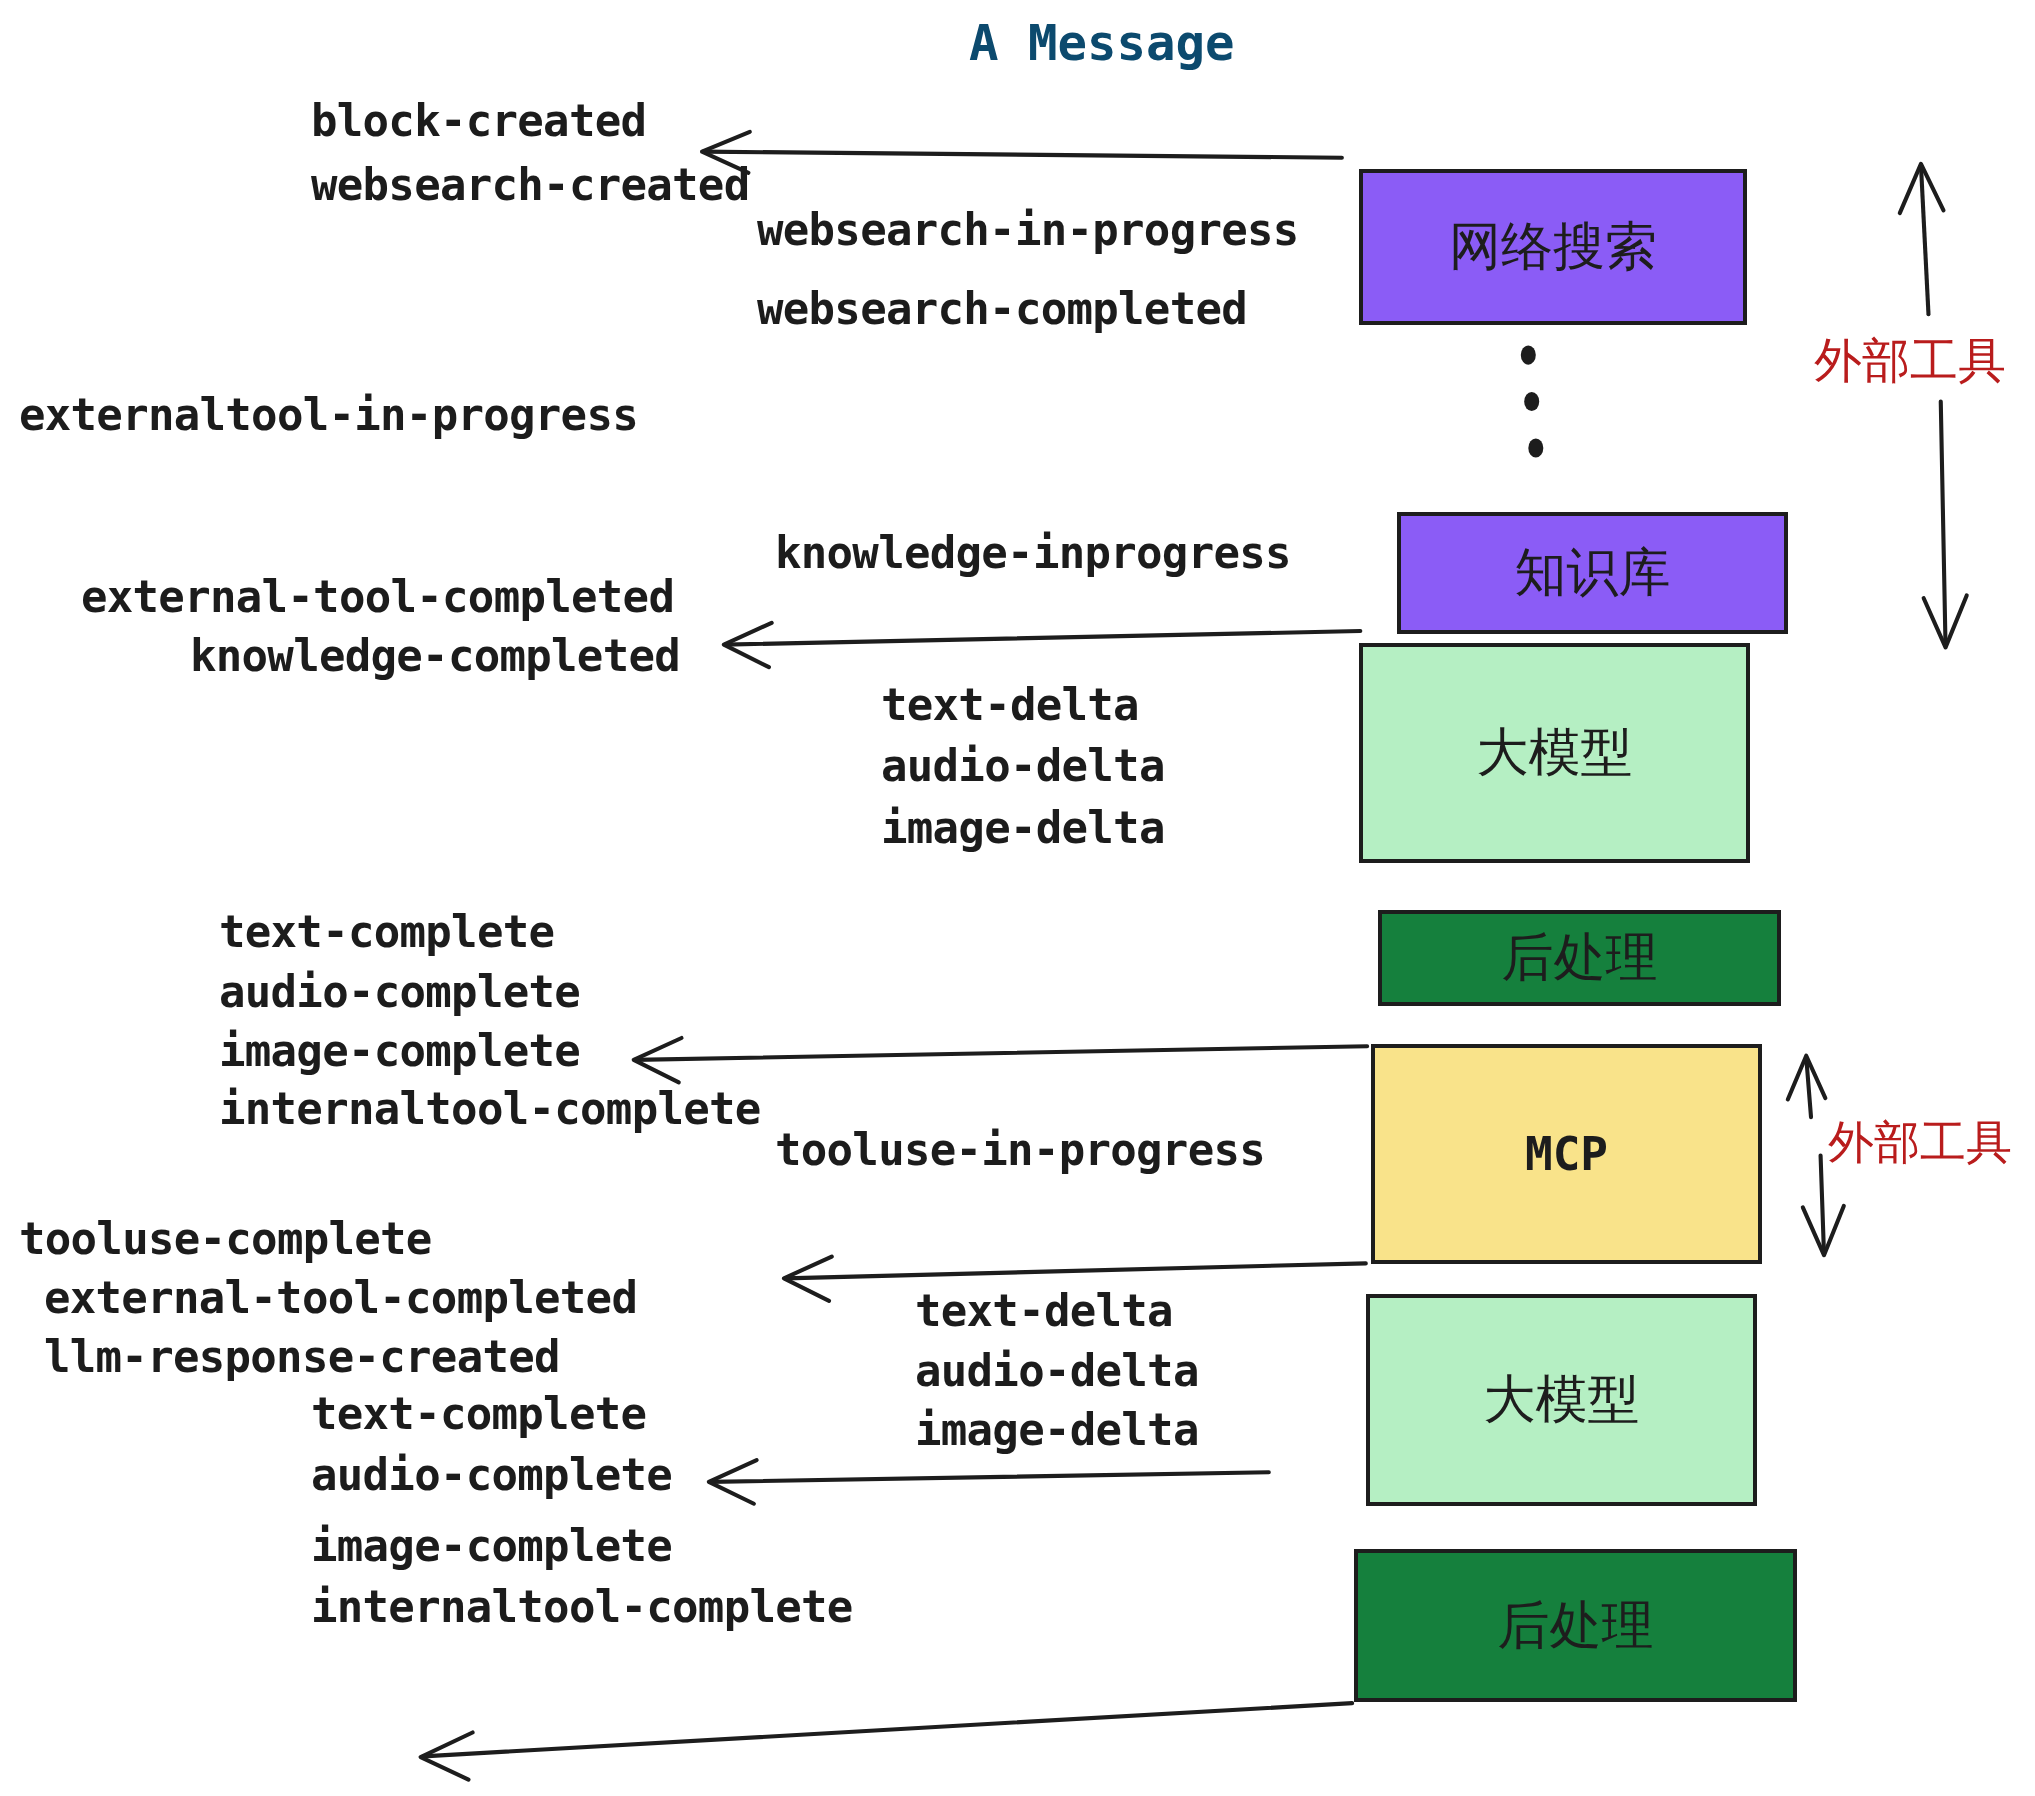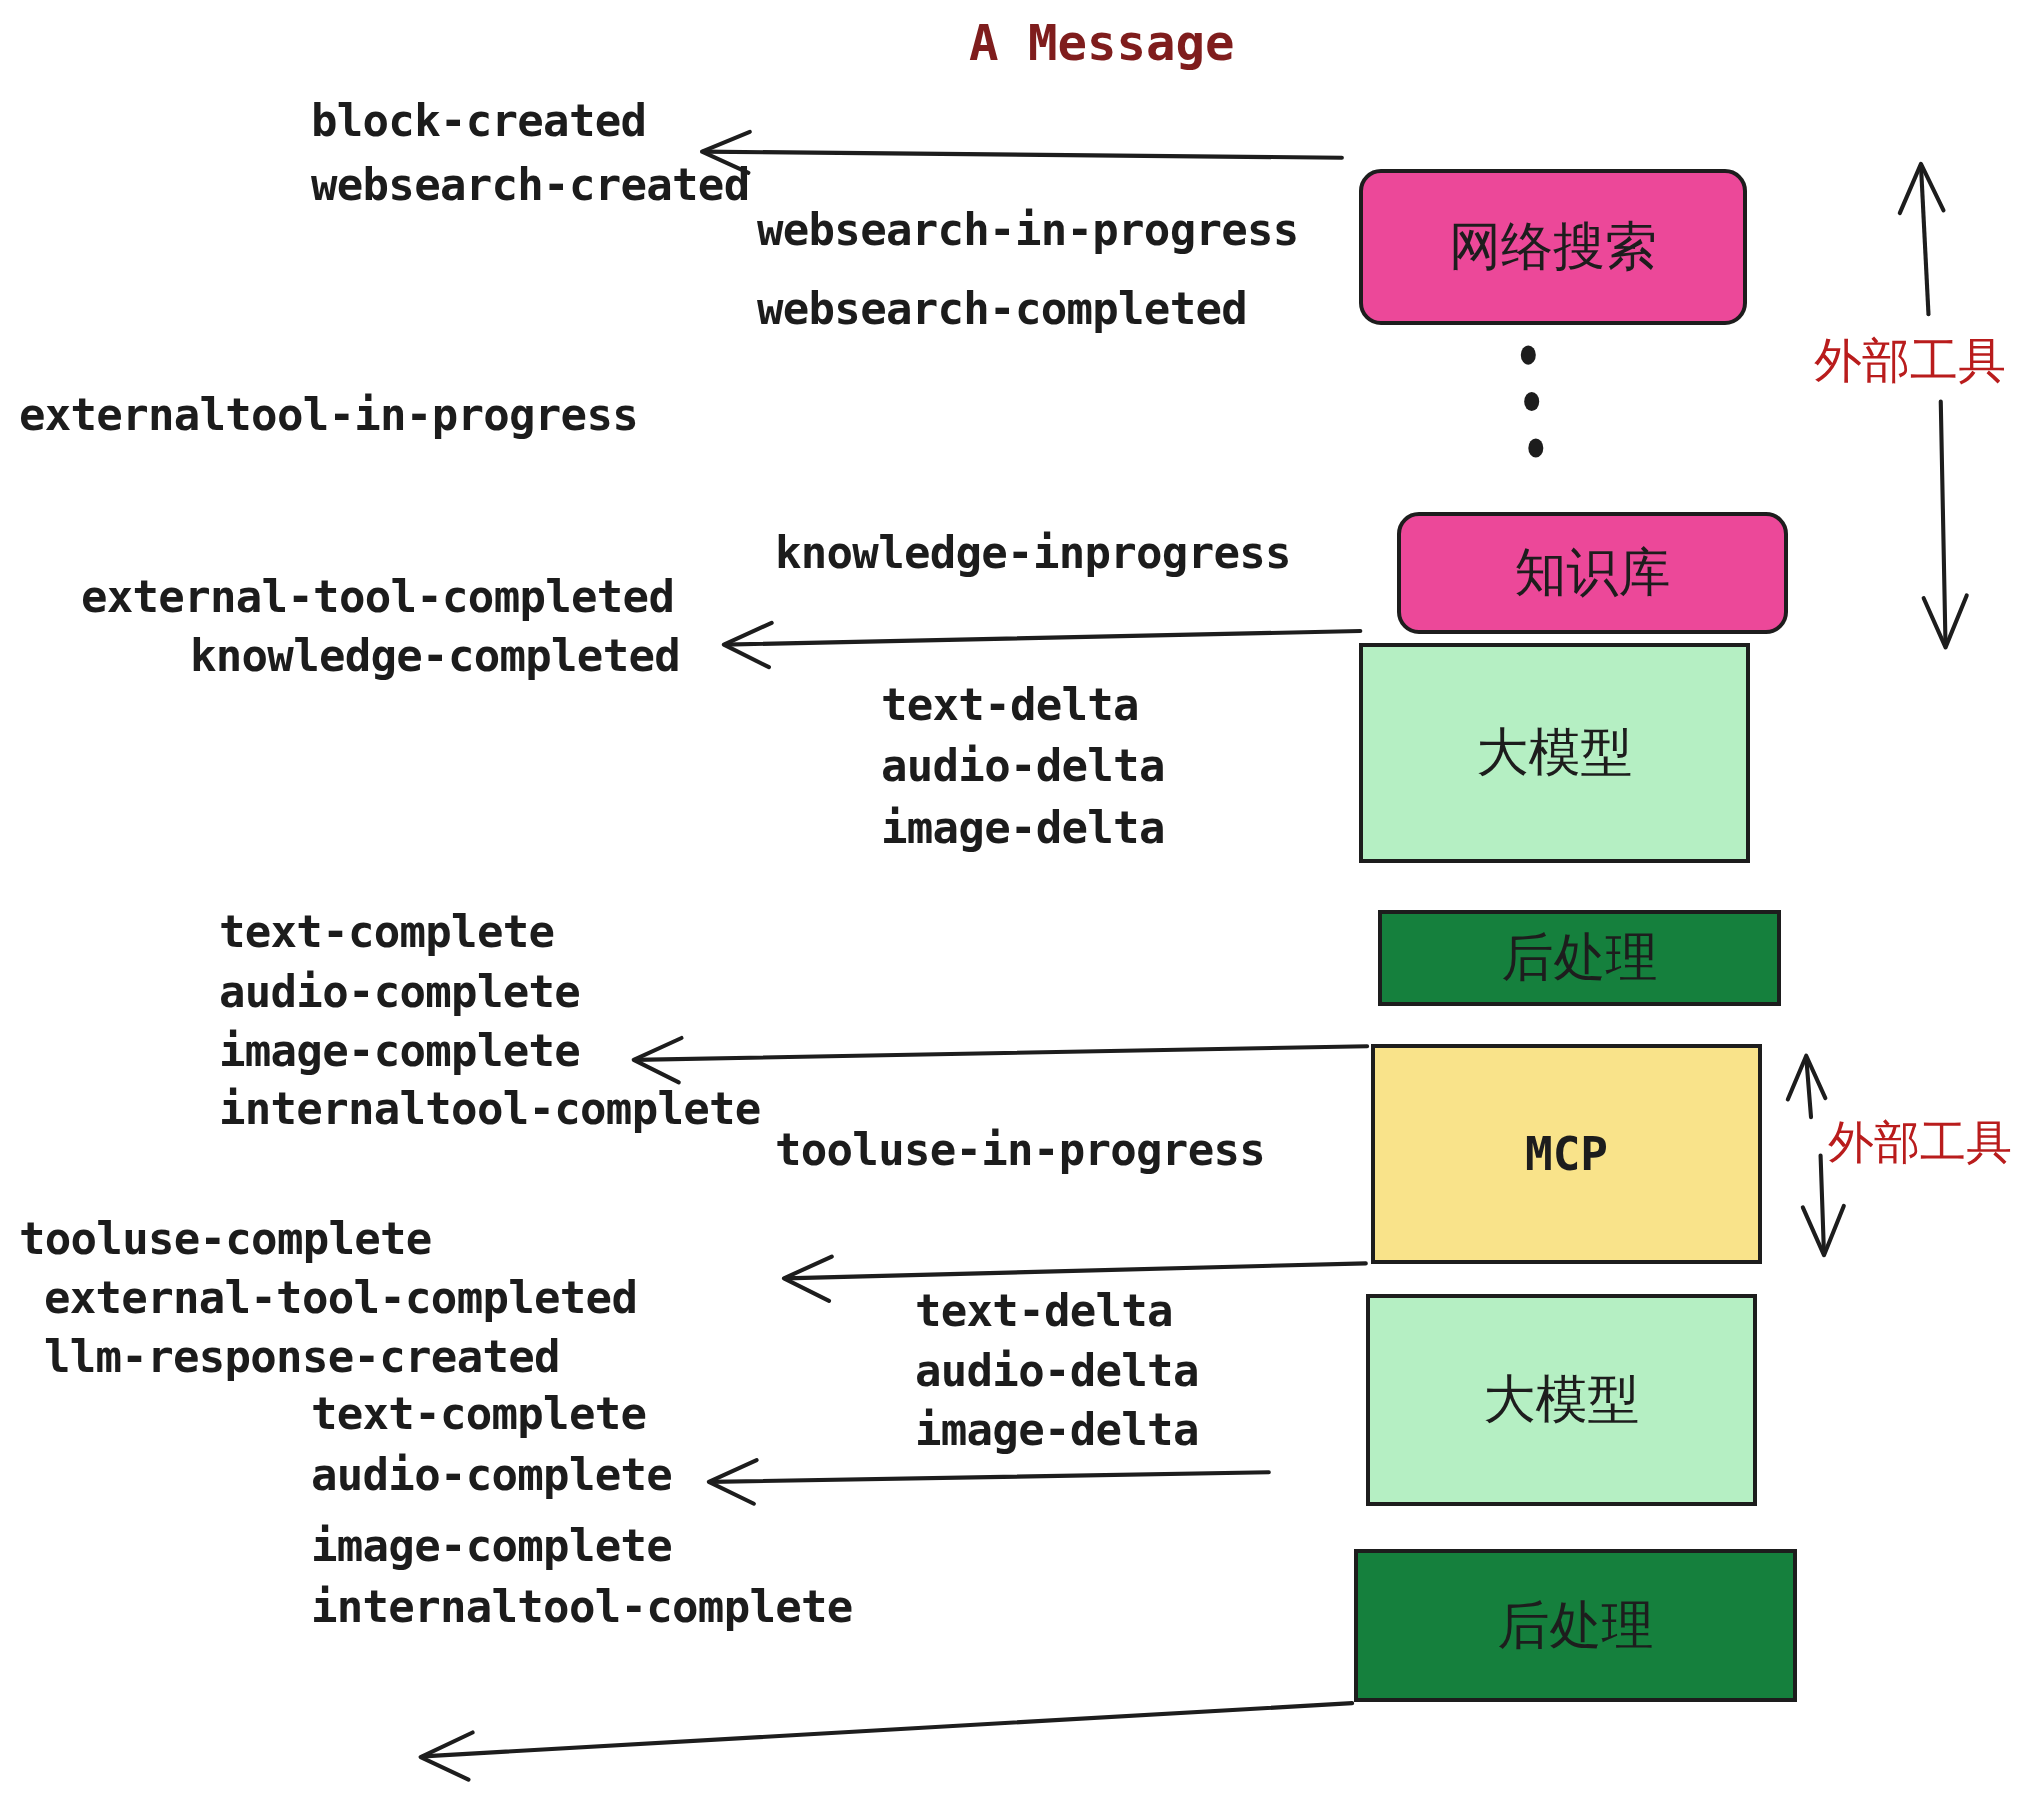--- a/index.html
+++ b/index.html
@@ -18,37 +18,37 @@
   .ev {
     position: absolute;
     font: 600 44px/1.0 "DejaVu Sans Mono", monospace;
     color: #1c1c1c;
     white-space: nowrap;
     letter-spacing: -0.7px;
   }
   .title {
     position: absolute;
     font: 700 49px/1.0 "DejaVu Sans Mono", monospace;
-    color: #7f1d1d;
+    color: #0c4a6e;
     white-space: nowrap;
   }
   .box {
     position: absolute;
     box-sizing: border-box;
     border: 4.1px solid #1d1d1d;
     display: flex;
     align-items: center;
     justify-content: center;
     color: #1d1d1d;
     font-family: "Liberation Sans", sans-serif;
     font-size: 52px;
     font-weight: 500;
     white-space: nowrap;
   }
-  .box-pink   { background: #ec4899; border-radius: 22px; }
+  .box-pink   { background: #8b5cf6; }
   .box-green  { background: #b5efc3; }
   .box-yellow { background: #f9e38a; }
   .box-white  { background: #15803d; }
   .box-mcp-label { font: 700 46px "DejaVu Sans Mono", monospace; }
   .side-label {
     position: absolute;
     font-family: "Liberation Sans", sans-serif;
     font-size: 48px;
     font-weight: 500;
     color: #b91c1c;

